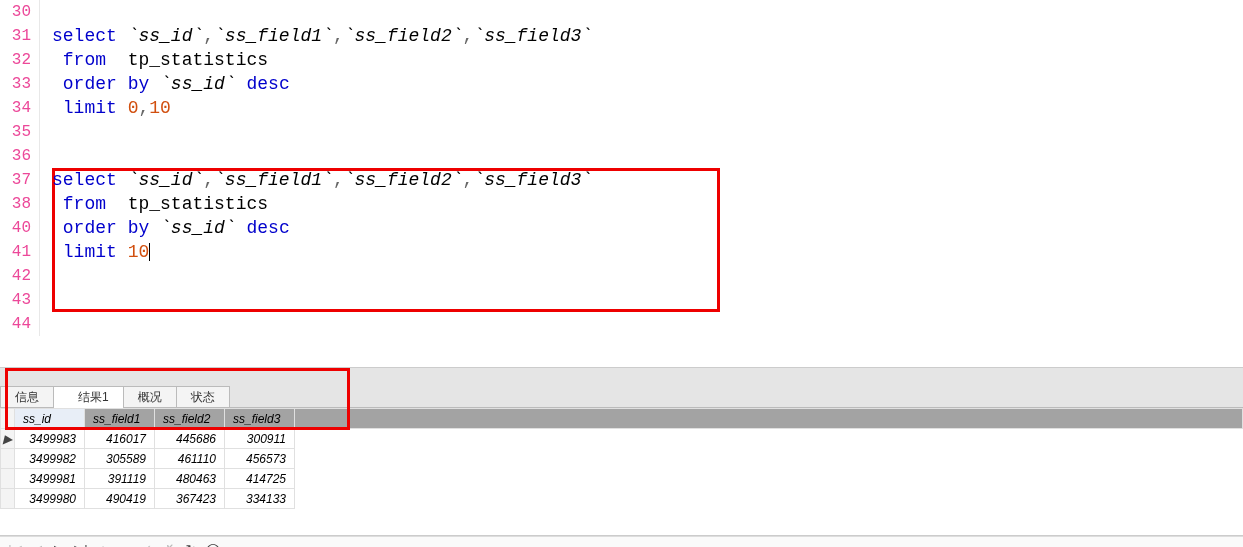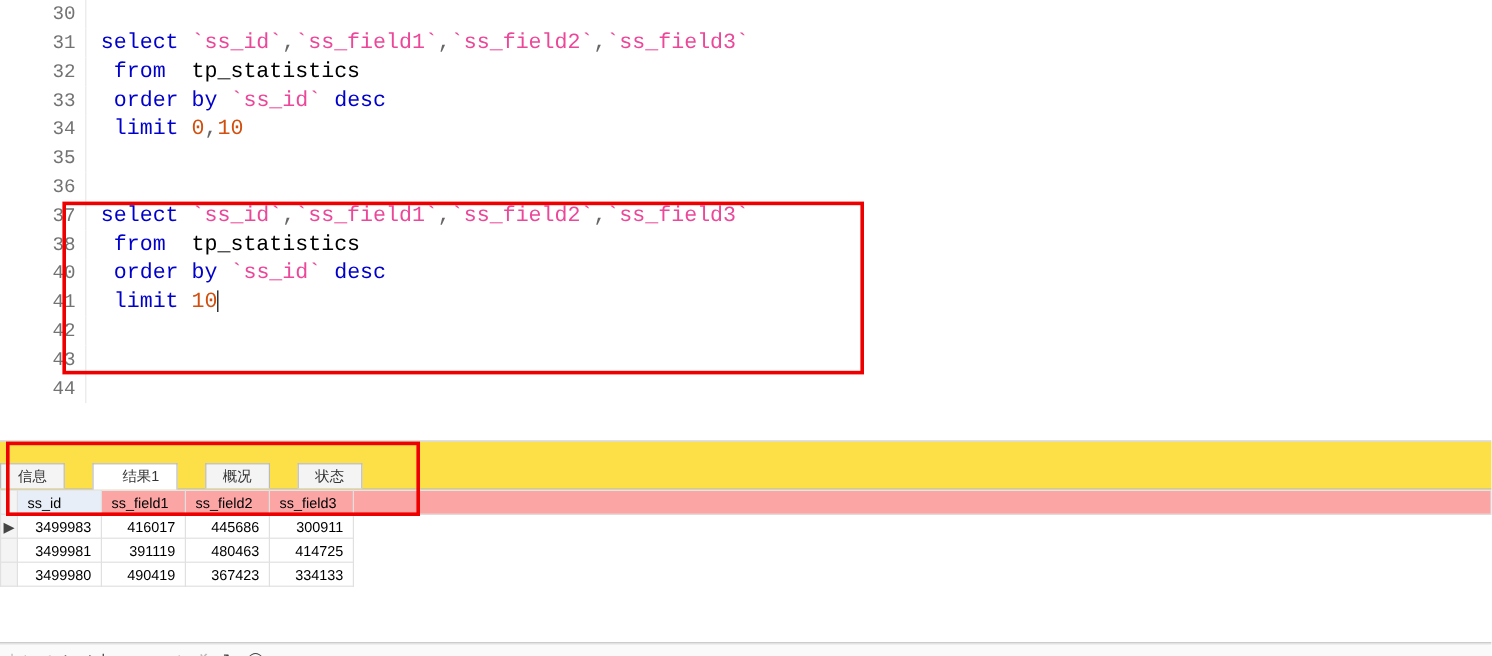--- a/index.html
+++ b/index.html
@@ -22,36 +22,35 @@
     border-bottom: 1px solid #ccc;
   }
   .code-line {
     display: flex;
     height: 24px;
   }
   .gutter {
     width: 40px;
     text-align: right;
     padding-right: 8px;
-    color: #737373;
+    color: #ec4899;
     background: #fff;
     border-right: 1px solid #e8e8e8;
     user-select: none;
     flex-shrink: 0;
     font-size: 16px;
-    margin-left: 32px;
   }
   .code-content {
     padding-left: 12px;
     white-space: pre;
     position: relative;
     flex-grow: 1;
   }
   .kw { color: #0000cc; }
-  .str { color: #ec4899; }
+  .str { color: #000000; font-style: italic; }
   .num { color: #d14f0f; }
   .op { color: #666; }
   .ident { color: #000; }
   .red-box-1 {
     position: absolute;
     left: 52px;
     top: 168px;
     width: 668px;
     height: 144px;
     border: 3px solid #ee0000;
@@ -71,24 +70,23 @@
     display: inline-block;
     width: 1px;
     height: 18px;
     background: #000;
     vertical-align: middle;
   }
   
   .results-tabs {
     display: flex;
     border-bottom: 1px solid #bbb;
-    background: #fde047;
+    background: #e5e5e5;
     height: 40px;
     align-items: flex-end;
-    gap: 24px;
   }
   .results-tab {
     padding: 2px 14px;
     border: 1px solid #bbb;
     border-bottom: none;
     background: #f4f4f4;
     margin-right: -1px;
     height: 21px;
     display: flex;
     align-items: center;
@@ -111,23 +109,24 @@
     border-collapse: collapse;
     font-size: 12px;
     width: 100%;
   }
   table.result-grid th, table.result-grid td {
     border: 1px solid #e0e0e0;
     padding: 2px 8px;
     text-align: right;
     height: 20px;
     font-weight: normal;
+    font-style: italic;
   }
   table.result-grid th {
-    background: #fca5a5;
+    background: #a3a3a3;
     text-align: left;
     font-weight: normal;
   }
   table.result-grid th.col-ssid { background: #e8eef7; }
   table.result-grid .rowhead {
     width: 14px;
     background: #f4f4f4;
     padding: 0;
     text-align: center;
     color: #444;
@@ -247,20 +246,28 @@
         <tr>
           <td class="rowhead">▶</td>
           <td class="c1">3499983</td>
           <td class="c2">416017</td>
           <td class="c3">445686</td>
           <td class="c4">300911</td>
           <td class="pad"></td>
         </tr>
         <tr>
           <td class="rowhead"></td>
+          <td class="c1">3499982</td>
+          <td class="c2">305589</td>
+          <td class="c3">461110</td>
+          <td class="c4">456573</td>
+          <td class="pad"></td>
+        </tr>
+        <tr>
+          <td class="rowhead"></td>
           <td class="c1">3499981</td>
           <td class="c2">391119</td>
           <td class="c3">480463</td>
           <td class="c4">414725</td>
           <td class="pad"></td>
         </tr>
         <tr>
           <td class="rowhead"></td>
           <td class="c1">3499980</td>
           <td class="c2">490419</td>

